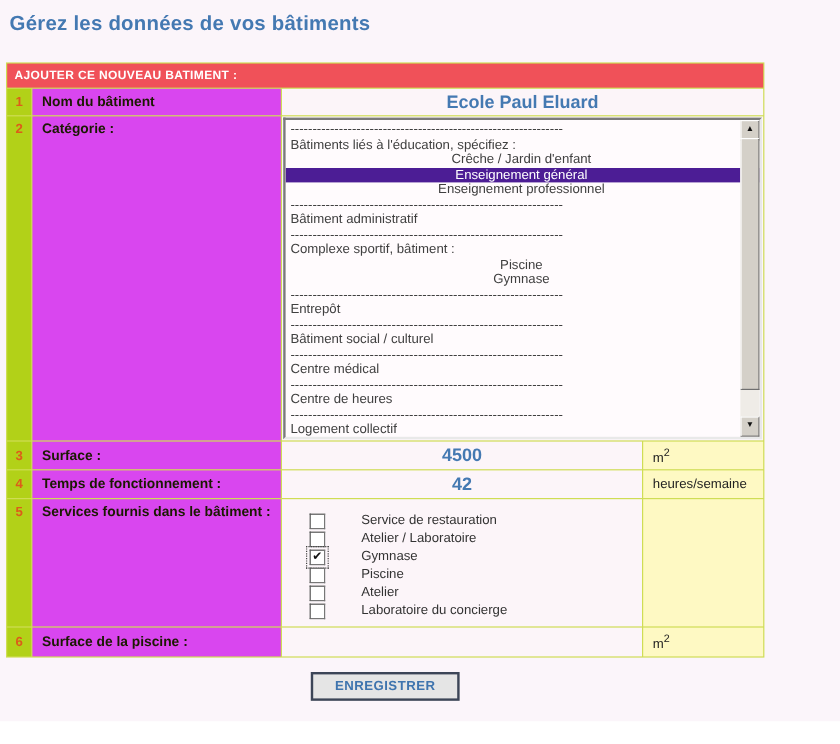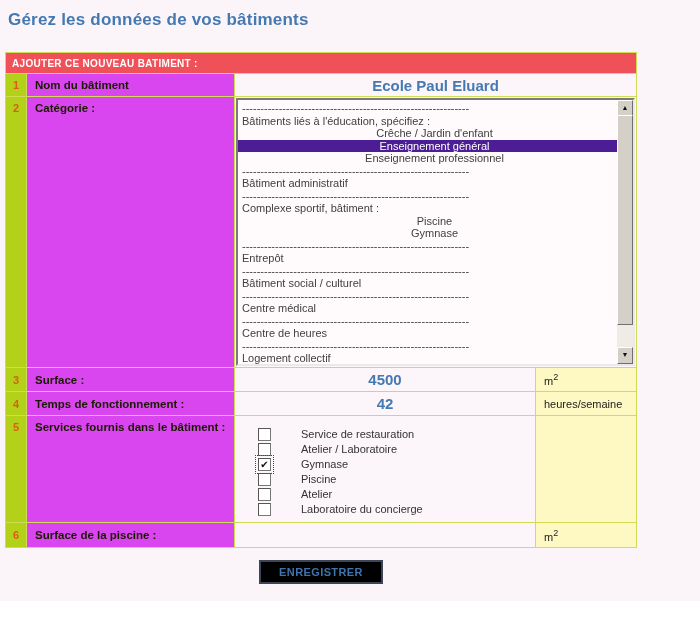--- a/index.html
+++ b/index.html
@@ -79,21 +79,21 @@
     box-sizing:border-box; width:13px; height:13px; background:#ffffff;
     border:1px solid #777777; border-top-color:#565656; border-left-color:#565656;
     margin-left:23px; margin-right:30px; flex:0 0 auto;
     font-size:10px; line-height:11px; text-align:center; color:#111111;
   }
   .cb.focus { outline:1px dotted #444444; outline-offset:2px; }
   .svc-label { font-size:11px; color:#333333; }
 
   .btn-row { width:632px; margin-left:5px; text-align:center; margin-top:12px; }
   .save-btn {
-    width:124px; height:24px; background:#000000;
+    width:124px; height:24px; background:#e5e5e5;
     border:2px solid #3c4557; color:#3f74ae; font-weight:bold; font-size:11px;
     font-family:"Liberation Sans", sans-serif; letter-spacing:0.4px; cursor:pointer;
   }
 </style>
 </head>
 <body>
 
 <div class="page">
 
   <div class="title">Gérez les données de vos bâtiments</div>

